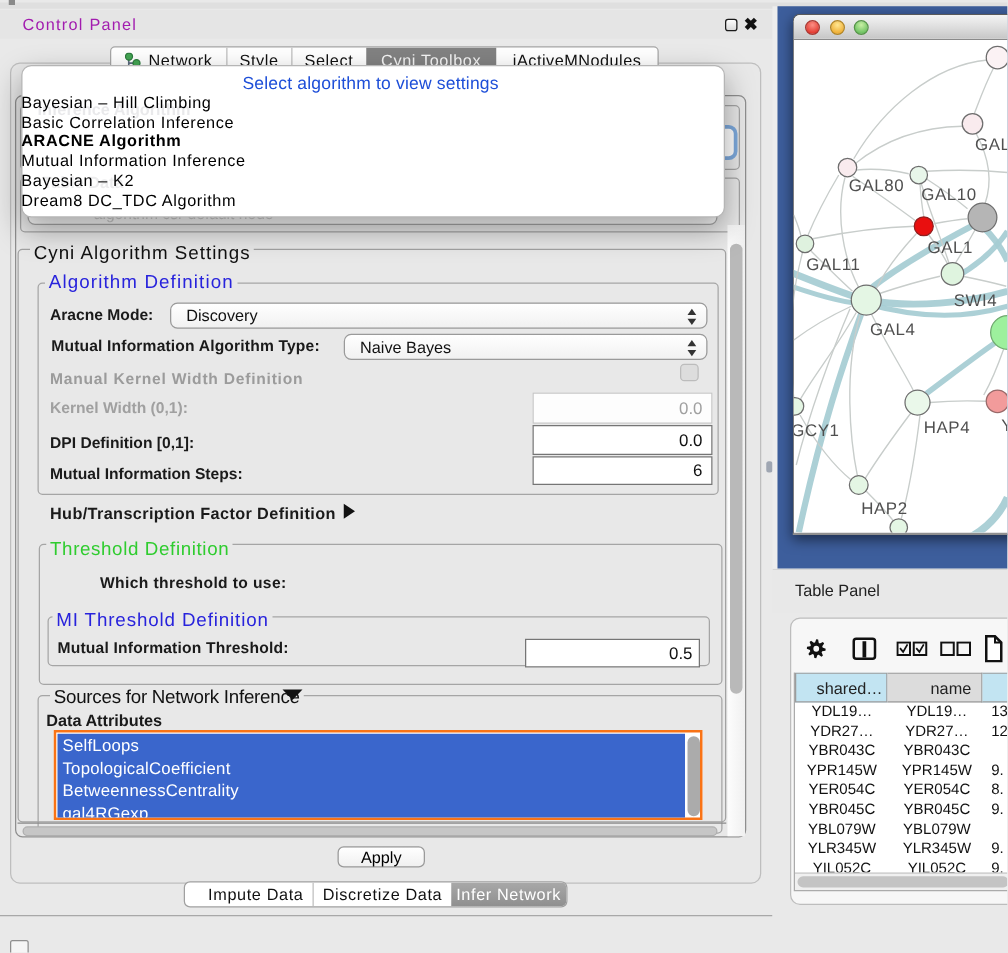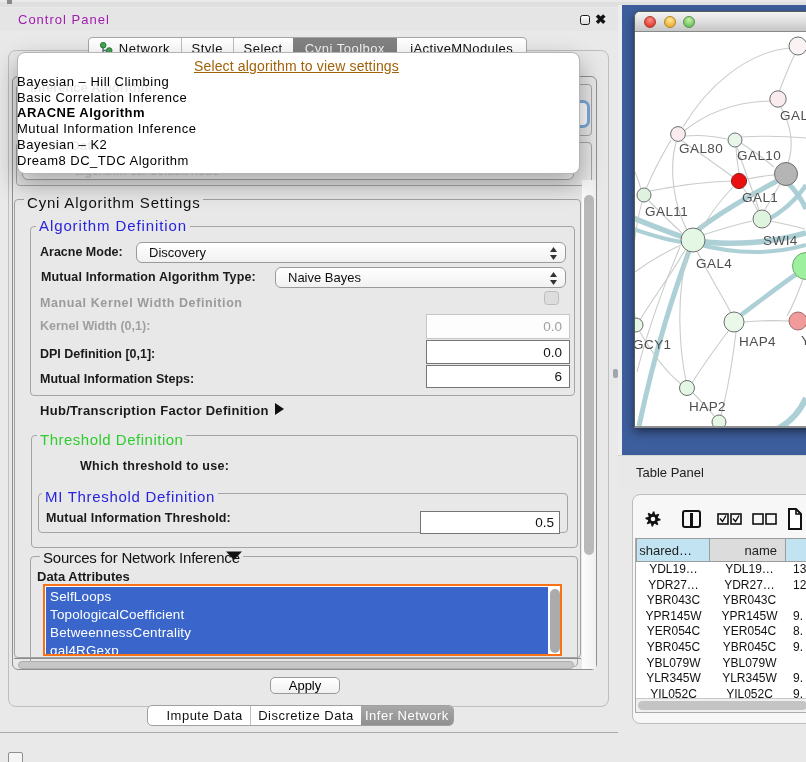--- a/index.html
+++ b/index.html
@@ -119,21 +119,21 @@
   <div class="seg" style="width:51px;">Style</div>
     <div class="sep"></div>
   <div class="seg" style="width:59px;">Select</div>
   <div class="seg" style="width:105px;background:#828282;color:#F5F5F5;letter-spacing:0.5px;">Cyni Toolbox</div>
   <div class="seg" style="width:129px;letter-spacing:0.4px;">jActiveMNodules</div>
 </div>
 
 <div class="abs" style="left:17px;top:52px;width:563px;height:122px;background:#fff;border:1px solid #B5B5B5;border-radius:8px;box-shadow:0 10px 24px rgba(0,0,0,0.35);z-index:50;"></div>
 <div class="abs" style="left:30px;top:80px;font-size:13px;color:rgba(40,40,60,0.10);font-weight:bold;z-index:52;">Inference Algorithm</div>
 <div class="abs" style="left:34px;top:138px;font-size:13px;color:rgba(40,40,60,0.09);font-weight:bold;z-index:52;">Table Data</div>
-<div class="abs" style="left:194px;top:58px;font-size:14px;letter-spacing:0.15px;color:#a16207;z-index:51;text-decoration:underline;">Select algorithm to view settings</div>
+<div class="abs" style="left:194px;top:58px;font-size:14px;letter-spacing:0.15px;color:#1d4ed8;z-index:51;">Select algorithm to view settings</div>
 <div class="abs" style="left:17px;top:74px;font-size:13px;letter-spacing:0.5px;color:#000;line-height:15.7px;z-index:51;">Bayesian – Hill Climbing<br>Basic Correlation Inference<br><b>ARACNE Algorithm</b><br>Mutual Information Inference<br>Bayesian – K2<br>Dream8 DC_TDC Algorithm</div>
 
 <div class="abs" style="left:613px;top:369px;width:5px;height:9px;background:#9FA6B2;border-radius:2px;"></div>
 <div class="abs" style="left:618px;top:5px;width:4px;height:450px;background:#EDEDED;"></div>
 <div class="abs" id="bluezone" style="left:622px;top:5px;width:184px;height:450px;background:#3D5E9C;overflow:hidden;">
 
   <div class="abs" style="left:12px;top:6px;width:200px;height:417px;background:#fff;border:1px solid #5a5a5a;border-bottom:2px solid #909090;border-radius:6px 6px 0 0;box-shadow:0 4px 10px rgba(0,0,0,0.5);">
     <div style="height:20px;background:linear-gradient(#F4F4F4,#DCDCDC 55%,#C6C6C6);border-bottom:1px solid #8A8A8A;border-radius:5px 5px 0 0;position:relative;">
       <div style="position:absolute;left:9px;top:4px;width:12px;height:12px;border-radius:50%;background:radial-gradient(circle at 50% 30%,#FC8F85,#E23B31 75%);border:1px solid #A83832;"></div>
       <div style="position:absolute;left:28.5px;top:4px;width:12px;height:12px;border-radius:50%;background:radial-gradient(circle at 50% 30%,#FFE793,#EFAF35 75%);border:1px solid #B08526;"></div>
@@ -240,21 +240,21 @@
     <rect x="1" y="1" width="10" height="10" fill="none" stroke="#111" stroke-width="1.6"></rect>
     <rect x="14" y="1" width="10" height="10" fill="none" stroke="#111" stroke-width="1.6"></rect>
   </svg>
   <svg class="abs" style="left:169px;top:53px;" width="16" height="22" viewBox="0 0 16 22">
     <path d="M2,1 L9,1 L14,6 L14,21 L2,21 Z" fill="#fff" stroke="#111" stroke-width="2"></path>
     <path d="M9,1 L9,6 L14,6" fill="none" stroke="#111" stroke-width="1.6"></path>
   </svg>
 
   <div class="abs" style="left:17px;top:83px;width:171px;height:174px;background:#fff;border-left:1px solid #ABABAB;overflow:hidden;">
 
-    <div style="position:absolute;left:0;top:0;width:74px;height:24px;background:#C2E4F2;border:1px solid #9C9C9C;display:flex;align-items:center;justify-content:flex-end;padding-right:17px;font-size:13px;color:#222;">shared…</div>
+    <div style="position:absolute;left:0;top:0;width:74px;height:24px;background:#C2E4F2;border:1px solid #9C9C9C;display:flex;align-items:center;justify-content:flex-end;padding-right:3px;font-size:13px;color:#222;">shared…</div>
     <div style="position:absolute;left:74px;top:0;width:76px;height:24px;background:#DCDCDC;border:1px solid #9C9C9C;border-left:none;display:flex;align-items:center;justify-content:flex-end;padding-right:8px;font-size:13px;color:#222;">name</div>
     <div style="position:absolute;left:150px;top:0;width:38px;height:24px;background:#C2E4F2;border:1px solid #9C9C9C;border-left:none;"></div>
 
     <div style="position:absolute;left:0;top:24px;width:75px;text-align:center;font-size:12px;color:#111;line-height:15.6px;white-space:pre;">YDL19…
 YDR27…
 YBR043C
 YPR145W
 YER054C
 YBR045C
 YBL079W

